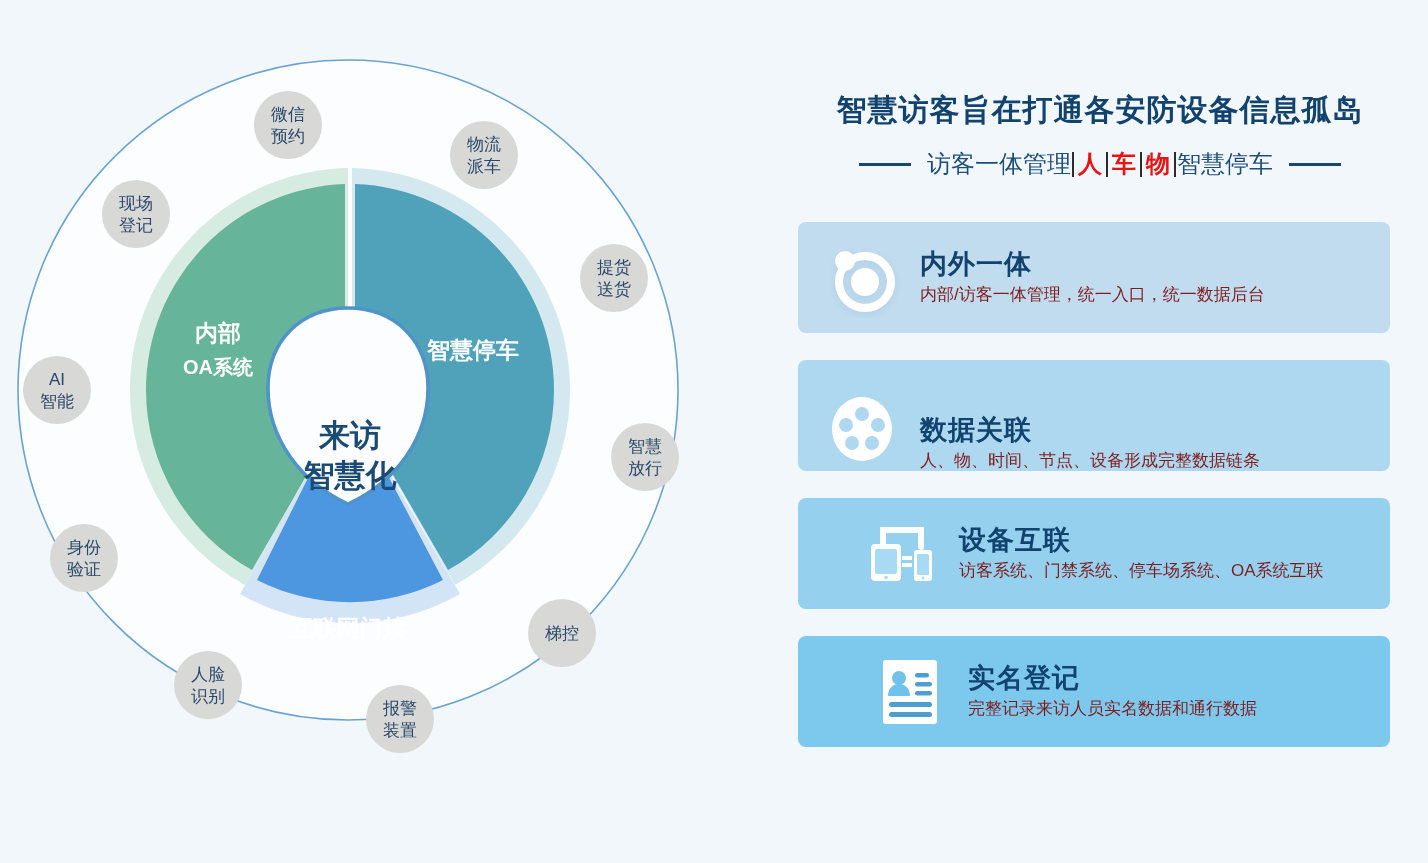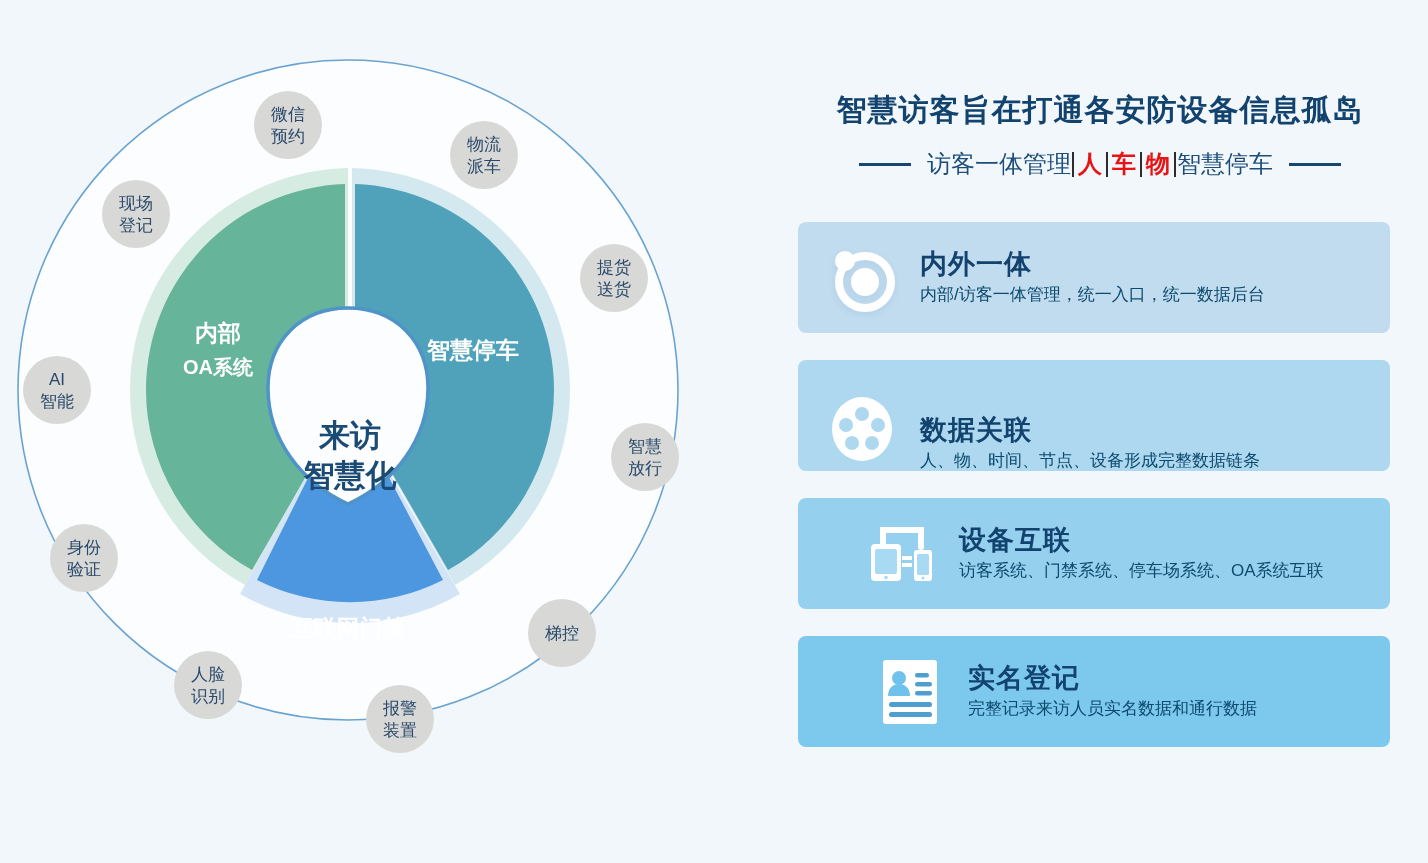--- a/index.html
+++ b/index.html
@@ -81,21 +81,21 @@
     margin-left:22px; margin-right:16px;
     display:flex; align-items:center; justify-content:center;
   }
   .card-body { flex:1 1 auto; padding-right:14px; }
   .card-title {
     font-size:27px; font-weight:bold; color:#12436e;
     line-height:1.12; margin-bottom:5px;
     letter-spacing:1px;
   }
   .card-desc {
-    font-size:17px; color:#0c4a6e; line-height:1.25;
+    font-size:17px; color:#7f1d1d; line-height:1.25;
     white-space:nowrap;
   }
 </style>
 </head>
 <body>
 
 <div id="stage">
 
   <div id="diagram">
     <svg width="710" height="790" viewBox="0 0 710 790" xmlns="http://www.w3.org/2000/svg">

